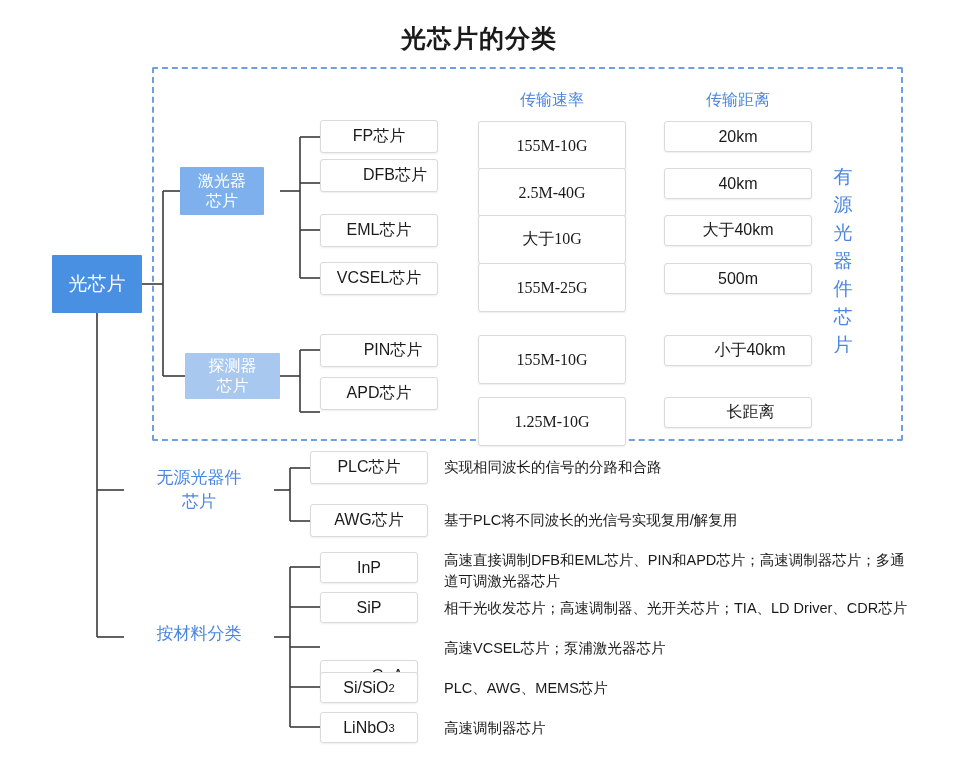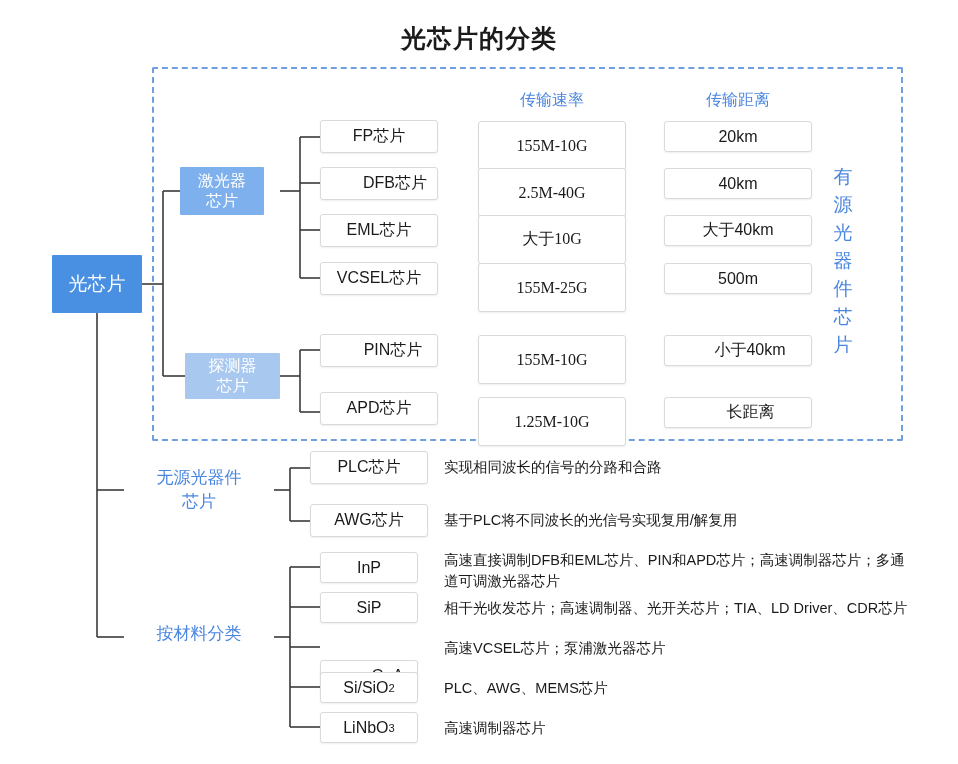--- a/index.html
+++ b/index.html
@@ -221,33 +221,33 @@
   <div class="group-label" id="label-passive">
     <span>无源光器件</span><br>
     <span>芯片</span>
   </div>
   <div class="group-label" id="label-material">按材料分类</div>
 
   <div id="rows-layer">
       <div class="wbox name" style="top: 120px;">FP芯片</div>
       <div class="wbox rate" style="top: 121px;">155M-10G</div>
       <div class="wbox dist" style="top: 121px;">20km</div>
-      <div class="wbox name" style="top: 167px; padding-left: 32px;">DFB芯片</div>
+      <div class="wbox name" style="top: 159px; padding-left: 32px;">DFB芯片</div>
       <div class="wbox rate" style="top: 168px;">2.5M-40G</div>
       <div class="wbox dist" style="top: 168px;">40km</div>
       <div class="wbox name" style="top: 214px;">EML芯片</div>
       <div class="wbox rate" style="top: 215px;">大于10G</div>
       <div class="wbox dist" style="top: 215px;">大于40km</div>
       <div class="wbox name" style="top: 262px;">VCSEL芯片</div>
       <div class="wbox rate" style="top: 263px;">155M-25G</div>
       <div class="wbox dist" style="top: 263px;">500m</div>
       <div class="wbox name" style="top: 334px; padding-left: 28px;">PIN芯片</div>
       <div class="wbox rate" style="top: 335px;">155M-10G</div>
       <div class="wbox dist" style="top: 335px; padding-left: 24px;">小于40km</div>
-      <div class="wbox name" style="top: 392px;">APD芯片</div>
+      <div class="wbox name" style="top: 377px;">APD芯片</div>
       <div class="wbox rate" style="top: 397px;">1.25M-10G</div>
       <div class="wbox dist" style="top: 397px; padding-left: 25px;">长距离</div>
       <div class="wbox pas" style="top: 451px;">PLC芯片</div>
       <div class="desc" style="left: 444px; top: 457px;">实现相同波长的信号的分路和合路</div>
       <div class="wbox pas" style="top: 504px;">AWG芯片</div>
       <div class="desc" style="left: 444px; top: 510px;">基于PLC将不同波长的光信号实现复用/解复用</div>
       <div class="wbox mat" style="top: 552px;">
         <span>InP</span>
       </div>
       <div class="desc" style="left: 444px; top: 550px;">高速直接调制DFB和EML芯片、PIN和APD芯片；高速调制器芯片；多通

